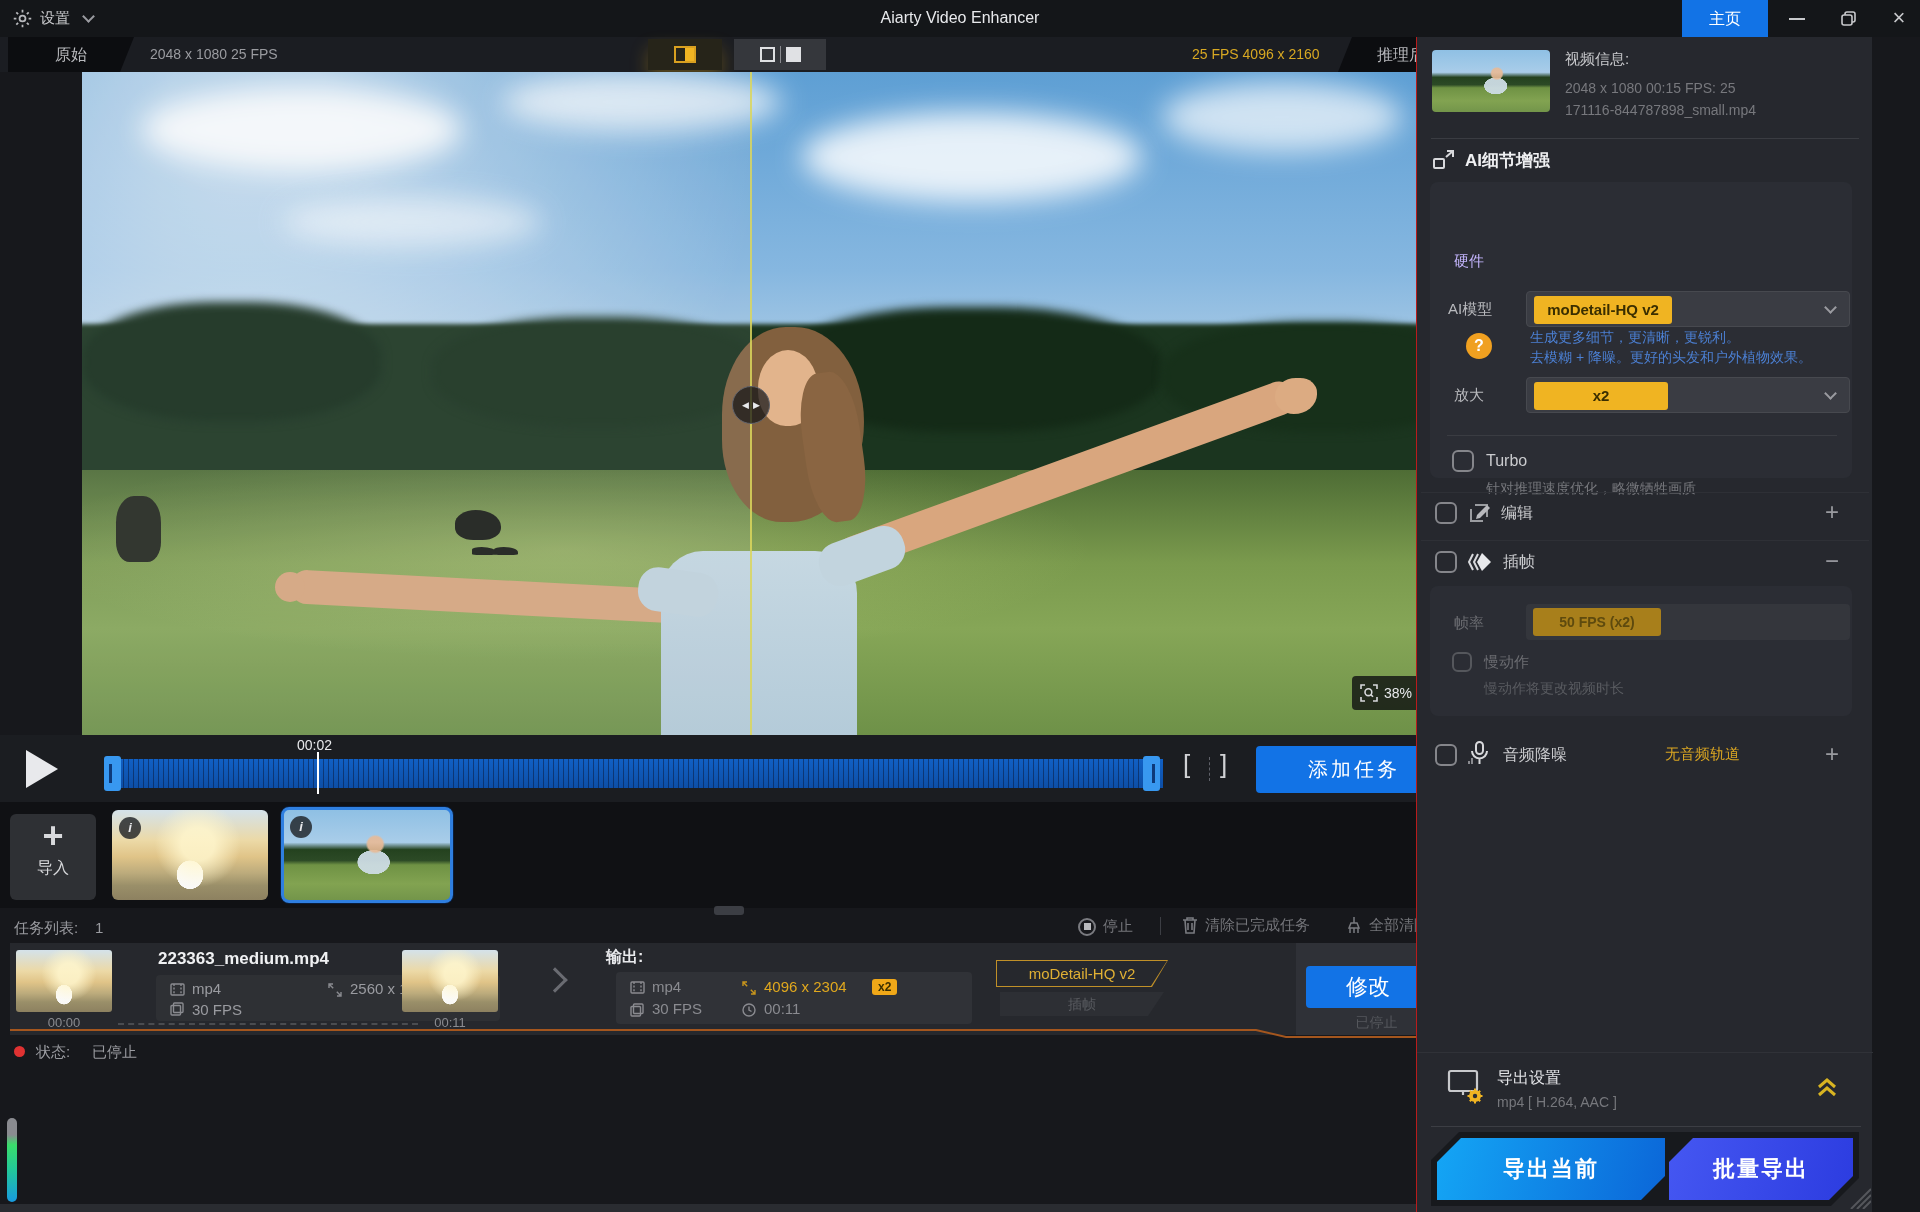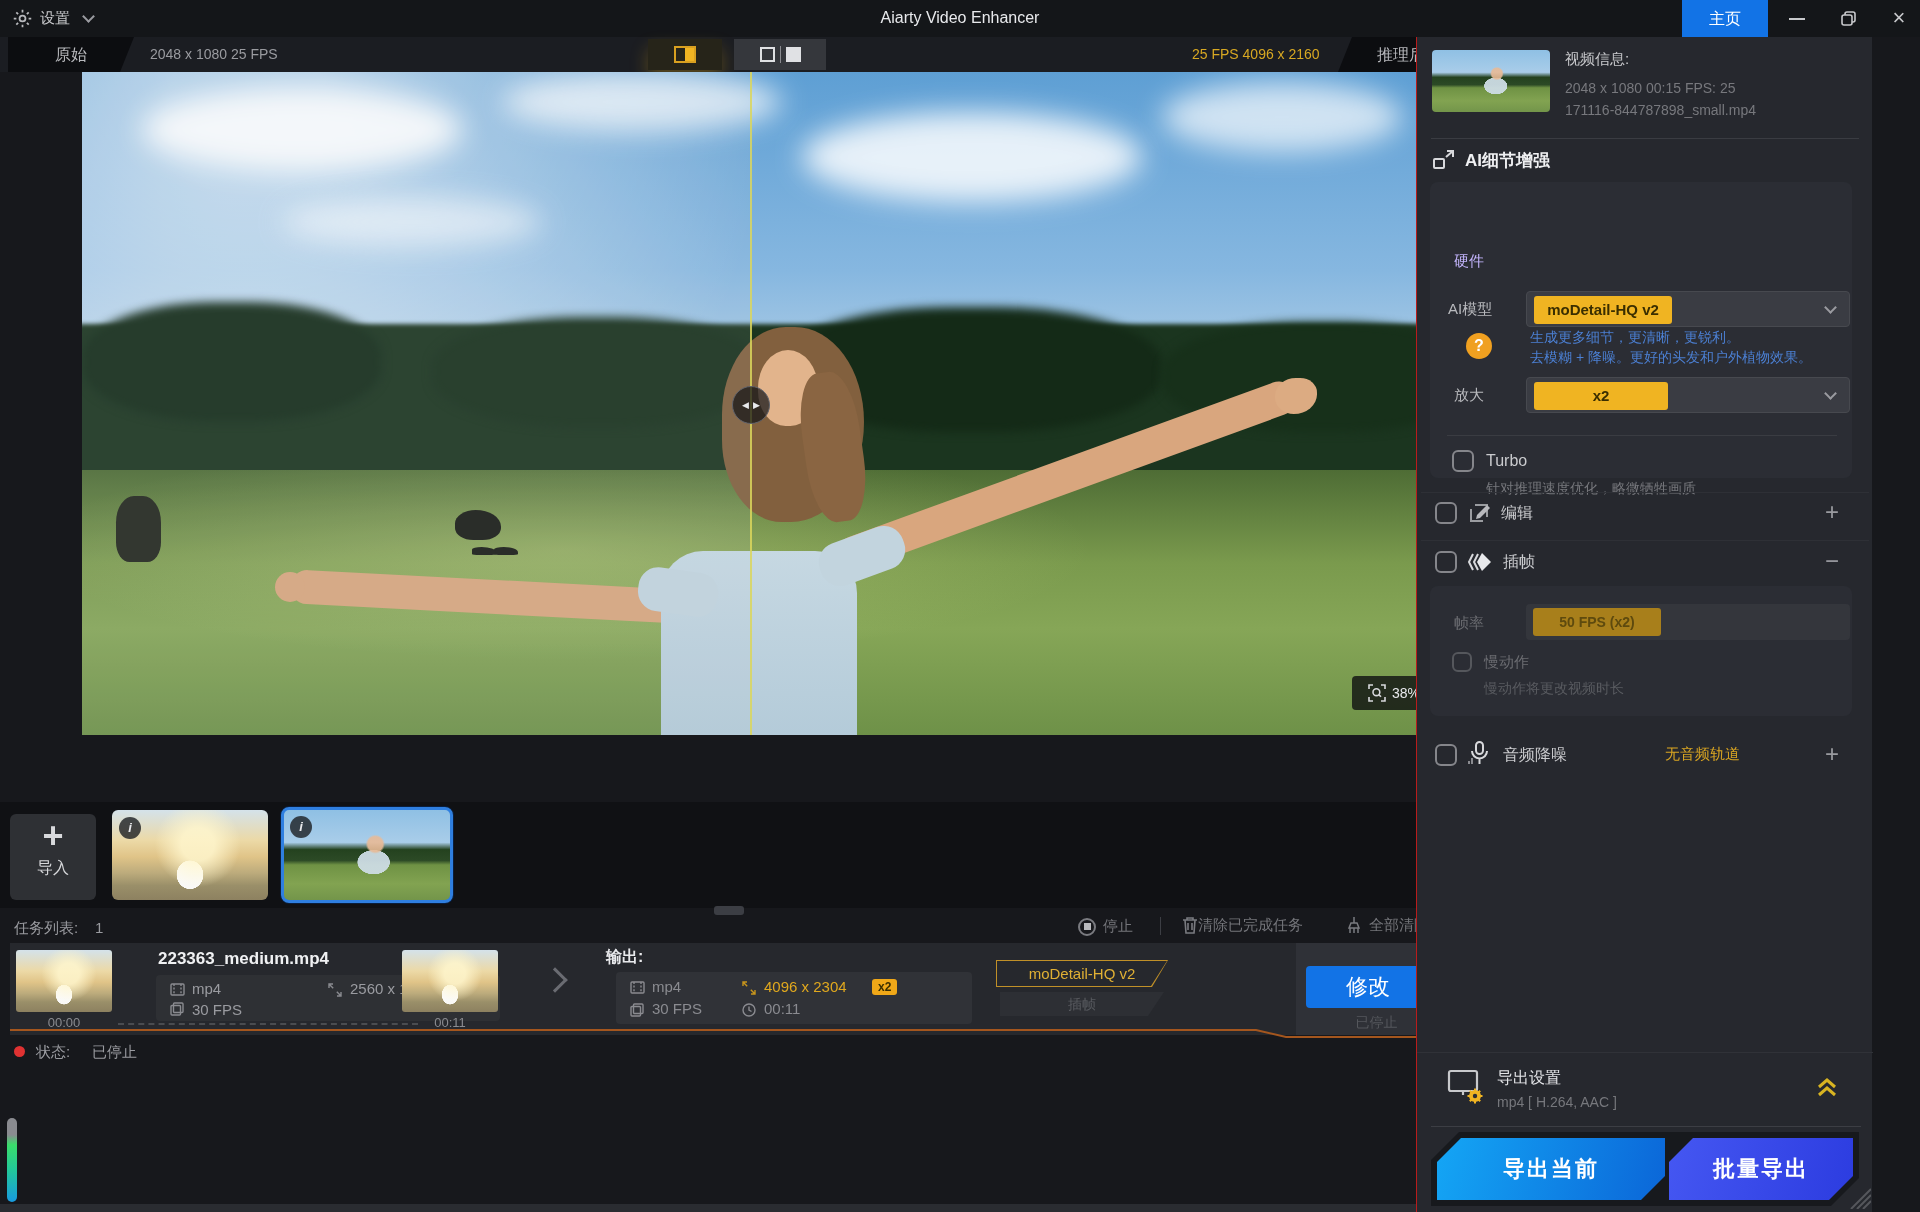--- a/index.html
+++ b/index.html
@@ -112,33 +112,53 @@
     <div style="position:absolute;left:722px;top:300px;width:58px;height:150px;background:#8a6542;border-radius:40%;transform:rotate(-8deg);"></div>
 
     <div style="position:absolute;left:0;top:0;width:669px;height:663px;background:rgba(195,205,215,.10);"></div>
 
     <div style="position:absolute;left:668px;top:0;width:2px;height:663px;background:rgba(218,214,92,.85);"></div>
     <div style="position:absolute;left:650px;top:314px;width:38px;height:38px;border-radius:50%;background:rgba(18,20,24,.72);border:1px solid #60626a;display:flex;align-items:center;justify-content:center;gap:4px;color:#e8e9ec;font-size:9px;">
       <span>◀</span>
       <span>▶</span>
     </div>
 
-    <div style="position:absolute;left:1270px;top:604px;width:86px;height:34px;background:rgba(12,13,16,.78);border-radius:4px;display:flex;align-items:center;padding:0 16px;gap:6px;">
+    <div style="position:absolute;left:1270px;top:604px;width:86px;height:34px;background:rgba(12,13,16,.78);border-radius:4px;display:flex;align-items:center;padding:0 8px;gap:6px;">
       <span>
         <svg width="18" height="18" viewBox="0 0 18 18" fill="none" stroke="#d8d9dc" stroke-width="1.6">
             <path d="M1 5V1h4M13 1h4v4M17 13v4h-4M5 17H1v-4"></path>
             <circle cx="8.4" cy="8.2" r="3.4"></circle>
             <path d="M10.8 10.6l2.2 2.2"></path>
           </svg>
       </span>
       <span class="txt" style="font-size:14px;color:#e8e9ec;">38%</span>
       <span class="chev" style="width:7px;height:7px;margin-top:-3px;"></span>
     </div>
   </div>
 
+  <div class="abs" style="left:0;top:735px;width:1464px;height:67px;background:#1b1d21;">
+    <div style="position:absolute;left:26px;top:15px;width:40px;height:38px;">
+      <div style="width:0;height:0;border-left:32px solid #e8e9ec;border-top:19px solid transparent;border-bottom:19px solid transparent;"></div>
+    </div>
+    <span class="abs txt" style="left:297px;top:2px;font-size:14px;color:#e8e9ec;">00:02</span>
+    <div style="position:absolute;left:108px;top:24px;width:1055px;height:29px;background:repeating-linear-gradient(90deg, rgba(8,22,56,.5) 0 1px, transparent 1px 5px),linear-gradient(180deg,#1160c4,#0d4ea6);"></div>
+    <div style="position:absolute;left:104px;top:21px;width:17px;height:35px;background:#3898f0;border-radius:3px;">
+      <div style="position:absolute;left:5px;top:8px;width:3px;height:19px;background:#0d3a7a;"></div>
+    </div>
+    <div style="position:absolute;left:1143px;top:21px;width:17px;height:35px;background:#3898f0;border-radius:3px;">
+      <div style="position:absolute;left:9px;top:8px;width:3px;height:19px;background:#0d3a7a;"></div>
+    </div>
+    <div style="position:absolute;left:317px;top:17px;width:2px;height:42px;background:#ffffff;"></div>
+    <span class="abs" style="left:1183px;top:14px;font-size:26px;color:#d0d1d4;">[</span>
+    <div class="abs" style="left:1209px;top:22px;width:0;height:24px;border-left:1px dashed #60626a;"></div>
+    <span class="abs" style="left:1220px;top:14px;font-size:26px;color:#d0d1d4;">]</span>
+    <div style="position:absolute;left:1256px;top:11px;width:196px;height:47px;background:#1273e6;border-radius:4px;color:#fff;font-size:20px;letter-spacing:3px;text-align:center;line-height:47px;">
+      <span>添加任务</span>
+    </div>
+  </div>
 
   <div class="abs" style="left:0;top:802px;width:1464px;height:106px;background:#101114;">
     <div style="position:absolute;left:10px;top:12px;width:86px;height:86px;background:#2e3034;border-radius:6px;text-align:center;color:#d8d9dc;">
       <div style="font-size:36px;line-height:44px;font-weight:bold;">+</div>
       <div style="font-size:16px;">导入</div>
     </div>
     <div class="scene-sunset" style="position:absolute;left:112px;top:8px;width:156px;height:90px;border-radius:6px;">
       <div style="position:absolute;left:7px;top:7px;width:22px;height:22px;border-radius:50%;background:rgba(28,30,34,.8);color:#e8e9ec;font-size:13px;font-style:italic;font-weight:bold;text-align:center;line-height:22px;"><span>i</span></div>
     </div>
     <div class="scene-field" style="position:absolute;left:281px;top:5px;width:172px;height:96px;border-radius:8px;border:3px solid #2f7fe0;box-shadow:0 0 0 1px #0a1e3c;">
@@ -150,21 +170,21 @@
     <div style="position:absolute;left:714px;top:-2px;width:30px;height:9px;background:#3c3e44;border-radius:3px;"></div>
     <span class="abs txt" style="left:14px;top:11px;font-size:15px;color:#9a9ba0;">任务列表:</span>
     <span class="abs txt" style="left:95px;top:11px;font-size:15px;color:#9a9ba0;">1</span>
     <div class="abs" style="left:1078px;top:9px;display:flex;align-items:center;gap:7px;color:#74757a;font-size:15px;">
       <span style="width:18px;height:18px;border:2px solid #7a7b80;border-radius:50%;display:flex;align-items:center;justify-content:center;">
           <span style="width:7px;height:7px;background:#b8b9bd;display:block;"></span>
         </span>
       <span>停止</span>
     </div>
     <div class="abs" style="left:1160px;top:9px;width:1px;height:18px;background:#3c3e44;"></div>
-    <div class="abs" style="left:1182px;top:8px;display:flex;align-items:center;color:#74757a;font-size:15px;">
+    <div class="abs" style="left:1182px;top:8px;display:flex;align-items:center;gap:7px;color:#74757a;font-size:15px;">
       <span>
           <svg width="16" height="19" viewBox="0 0 16 19" fill="none" stroke="#7a7b80" stroke-width="1.6">
             <path d="M1 4h14M5 4V2h6v2M3 4l1 13h8l1-13M6 7v7M10 7v7"></path>
           </svg>
         </span>
       <span>清除已完成任务</span>
     </div>
     <div class="abs" style="left:1346px;top:8px;display:flex;align-items:center;gap:7px;color:#74757a;font-size:15px;">
       <span>
           <svg width="16" height="19" viewBox="0 0 16 19" fill="none" stroke="#7a7b80" stroke-width="1.5">

